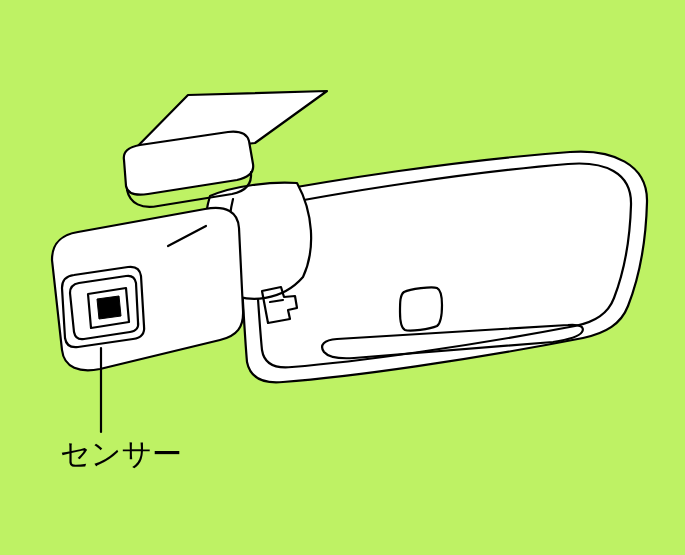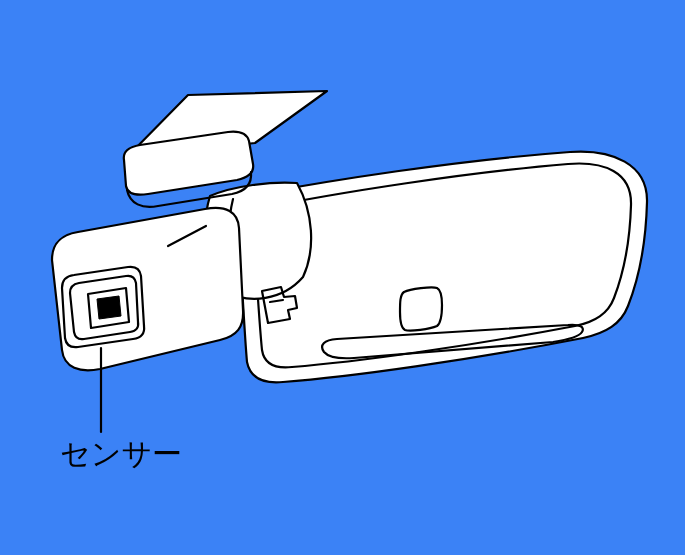--- a/index.html
+++ b/index.html
@@ -7,21 +7,21 @@
     padding: 0;
     background: #ffffff;
     width: 685px;
     height: 555px;
     overflow: hidden;
   }
   .diagram-canvas {
     position: relative;
     width: 685px;
     height: 555px;
-    background: #3b82f6;
+    background: #bef264;
   }
   svg { display: block; }
   .line {
     fill: none;
     stroke: #000000;
     stroke-width: 2.2;
     stroke-linecap: round;
     stroke-linejoin: round;
   }
   .solid-white {

